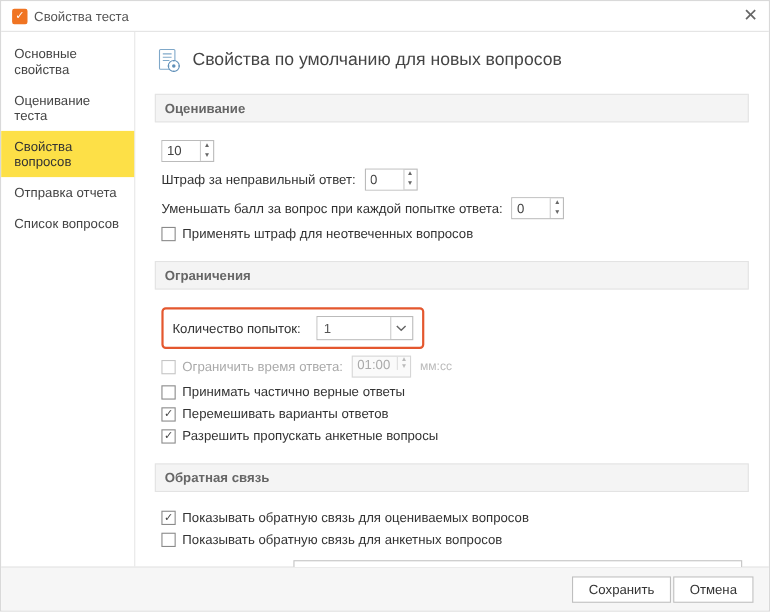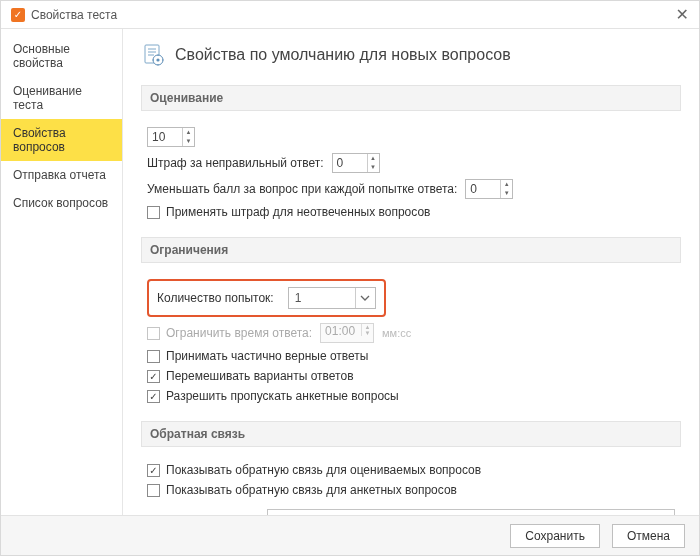--- a/index.html
+++ b/index.html
@@ -110,21 +110,21 @@
   .time-input .sp-btns span { flex:1; font-size:6px; text-align:center; color:#bbb; }
   .hint { color:#bbb; font-size:11px; }
   .form-grid { display:grid; grid-template-columns: 110px 1fr; gap:6px 10px; align-items:center; }
   .txt {
     border:1px solid #c4c4c4; height:22px; padding:0 6px; font-size:12px; color:#444;
     width:100%; outline:none; background:#fff;
   }
   
   .footer {
     height:40px; border-top:1px solid #e3e3e3; background:#f6f6f6;
-    display:flex; align-items:center; justify-content:flex-end; gap:12px;
+    display:flex; align-items:center; justify-content:flex-end; gap:2px;
     padding:0 14px;
   }
   .btn {
     border:1px solid #bfbfbf; background:#fff; height:24px; padding:0 14px;
     font-size:12px; color:#333; cursor:pointer;
   }
   
   .scroll-area::-webkit-scrollbar { width:14px; }
   .scroll-area::-webkit-scrollbar-thumb { background:#cfcfcf; border:3px solid #fff; border-radius:7px; }
 </style>

